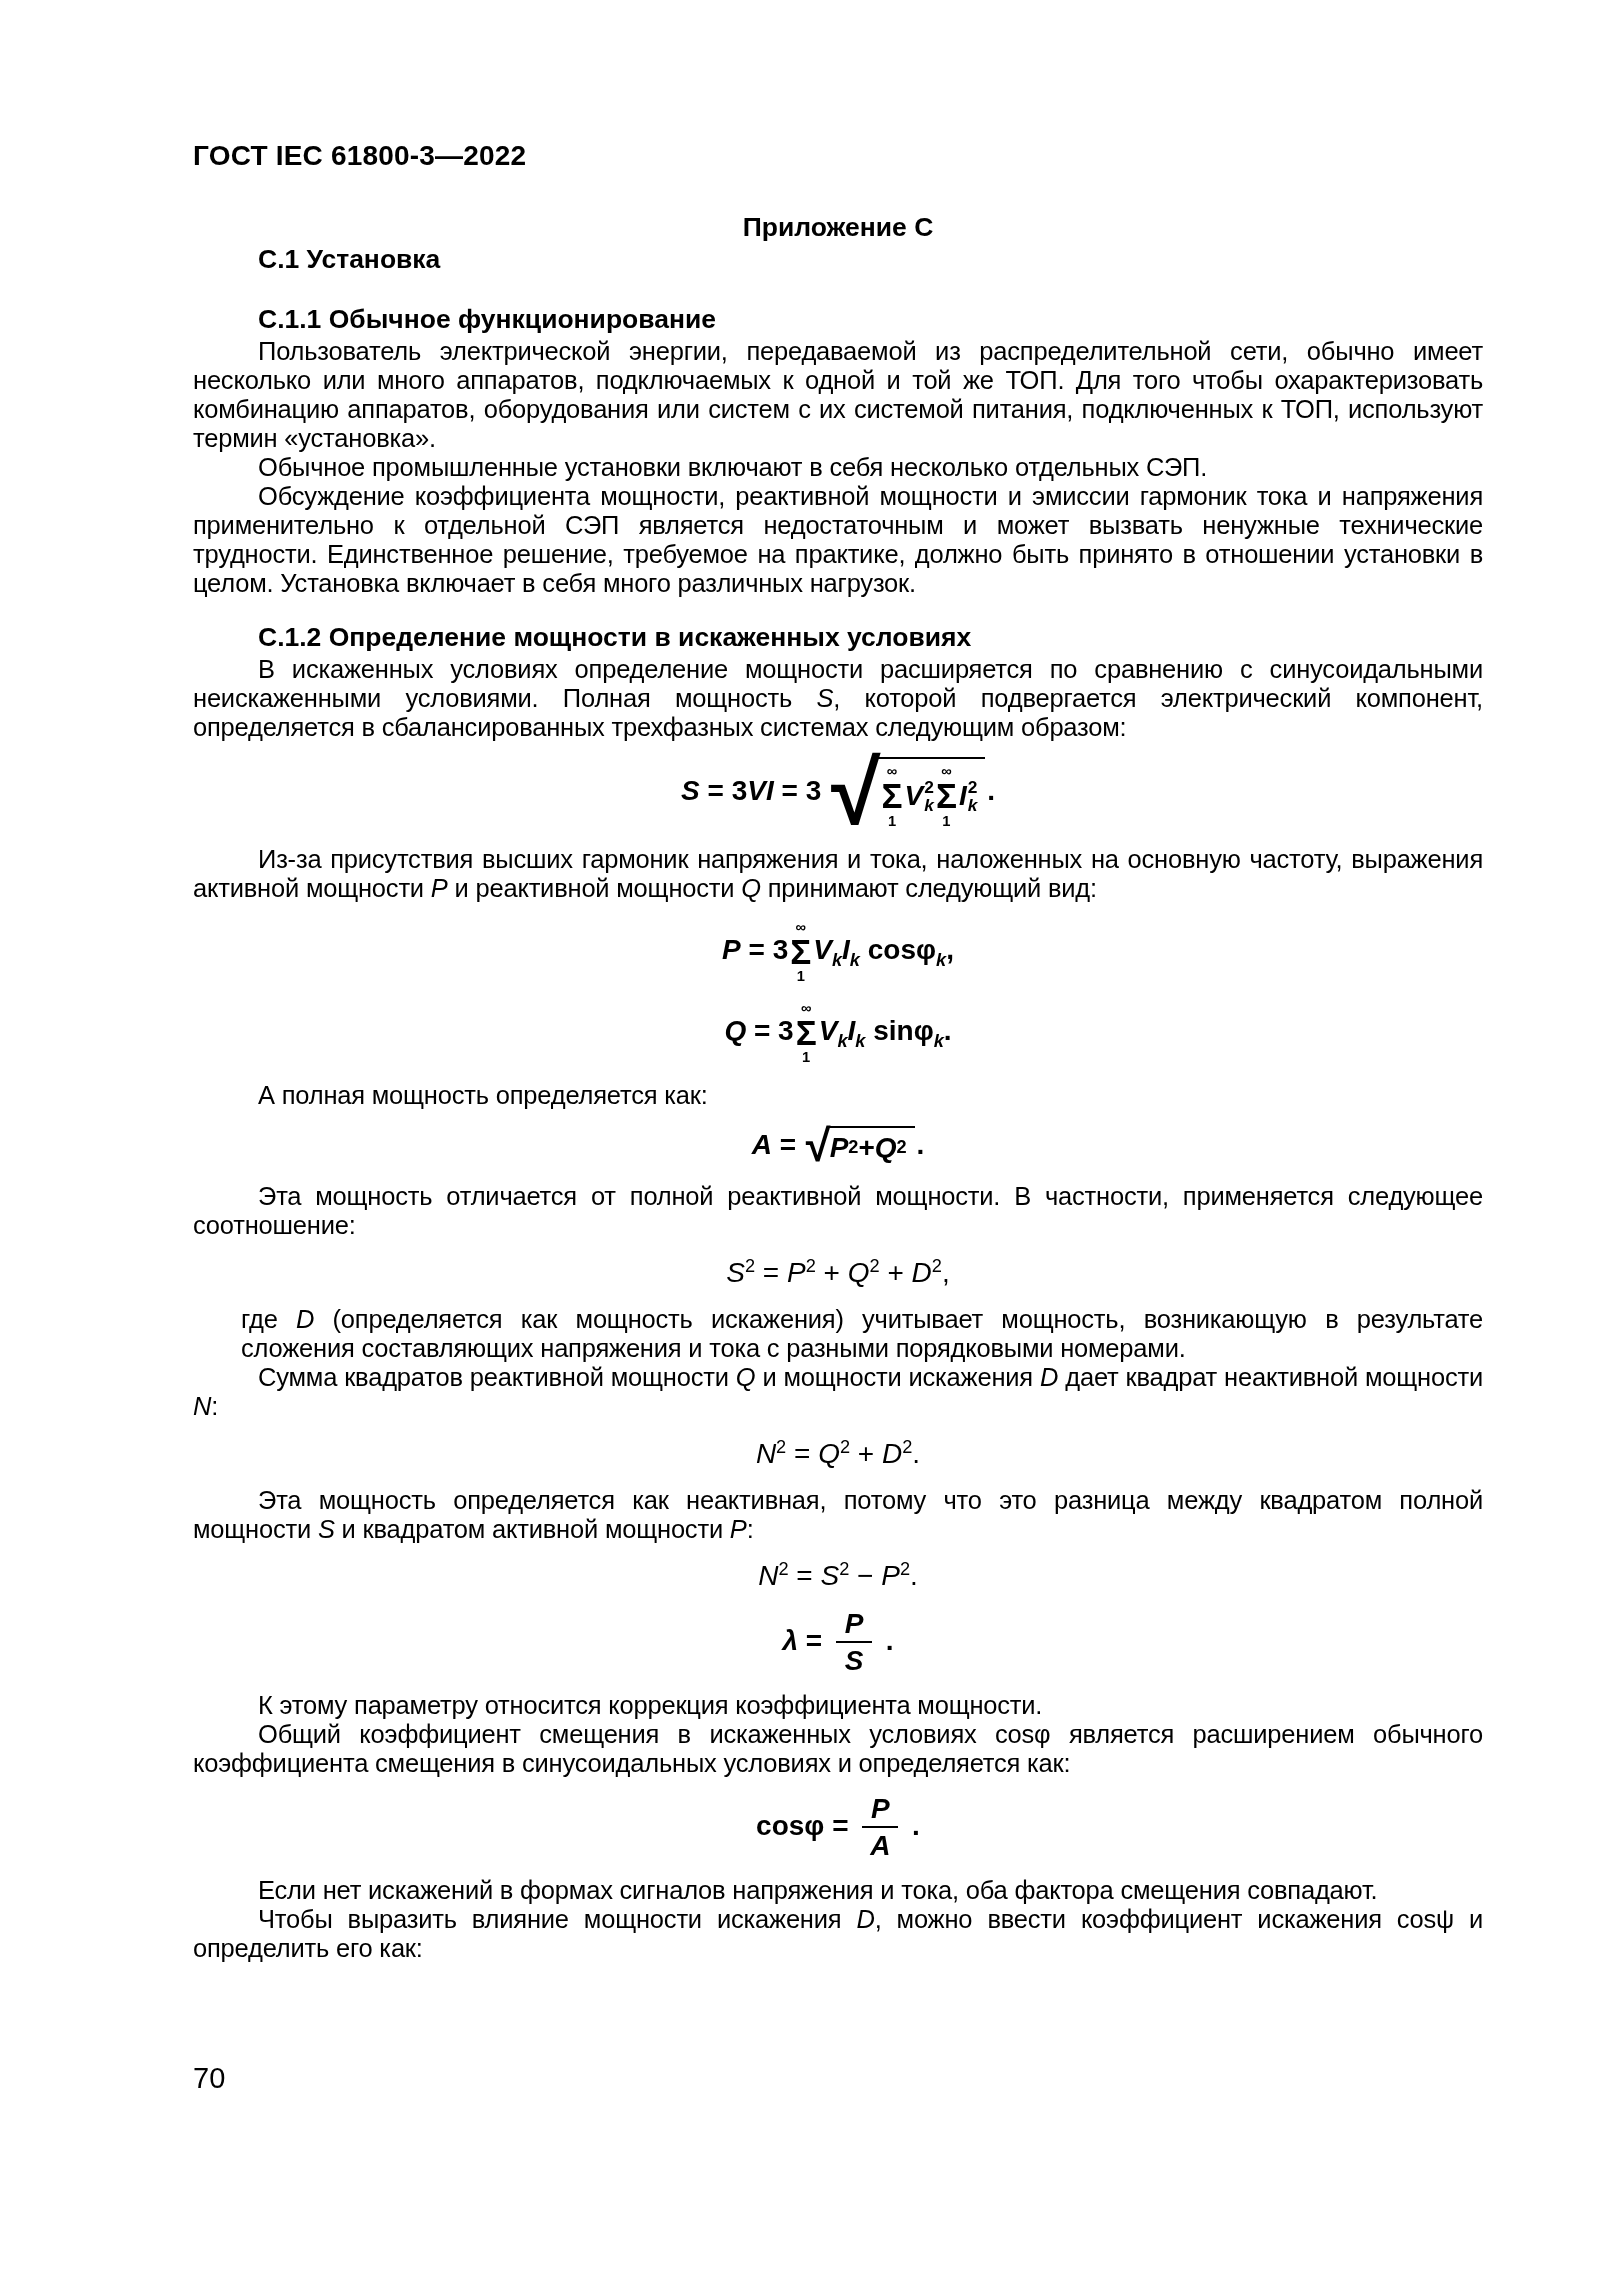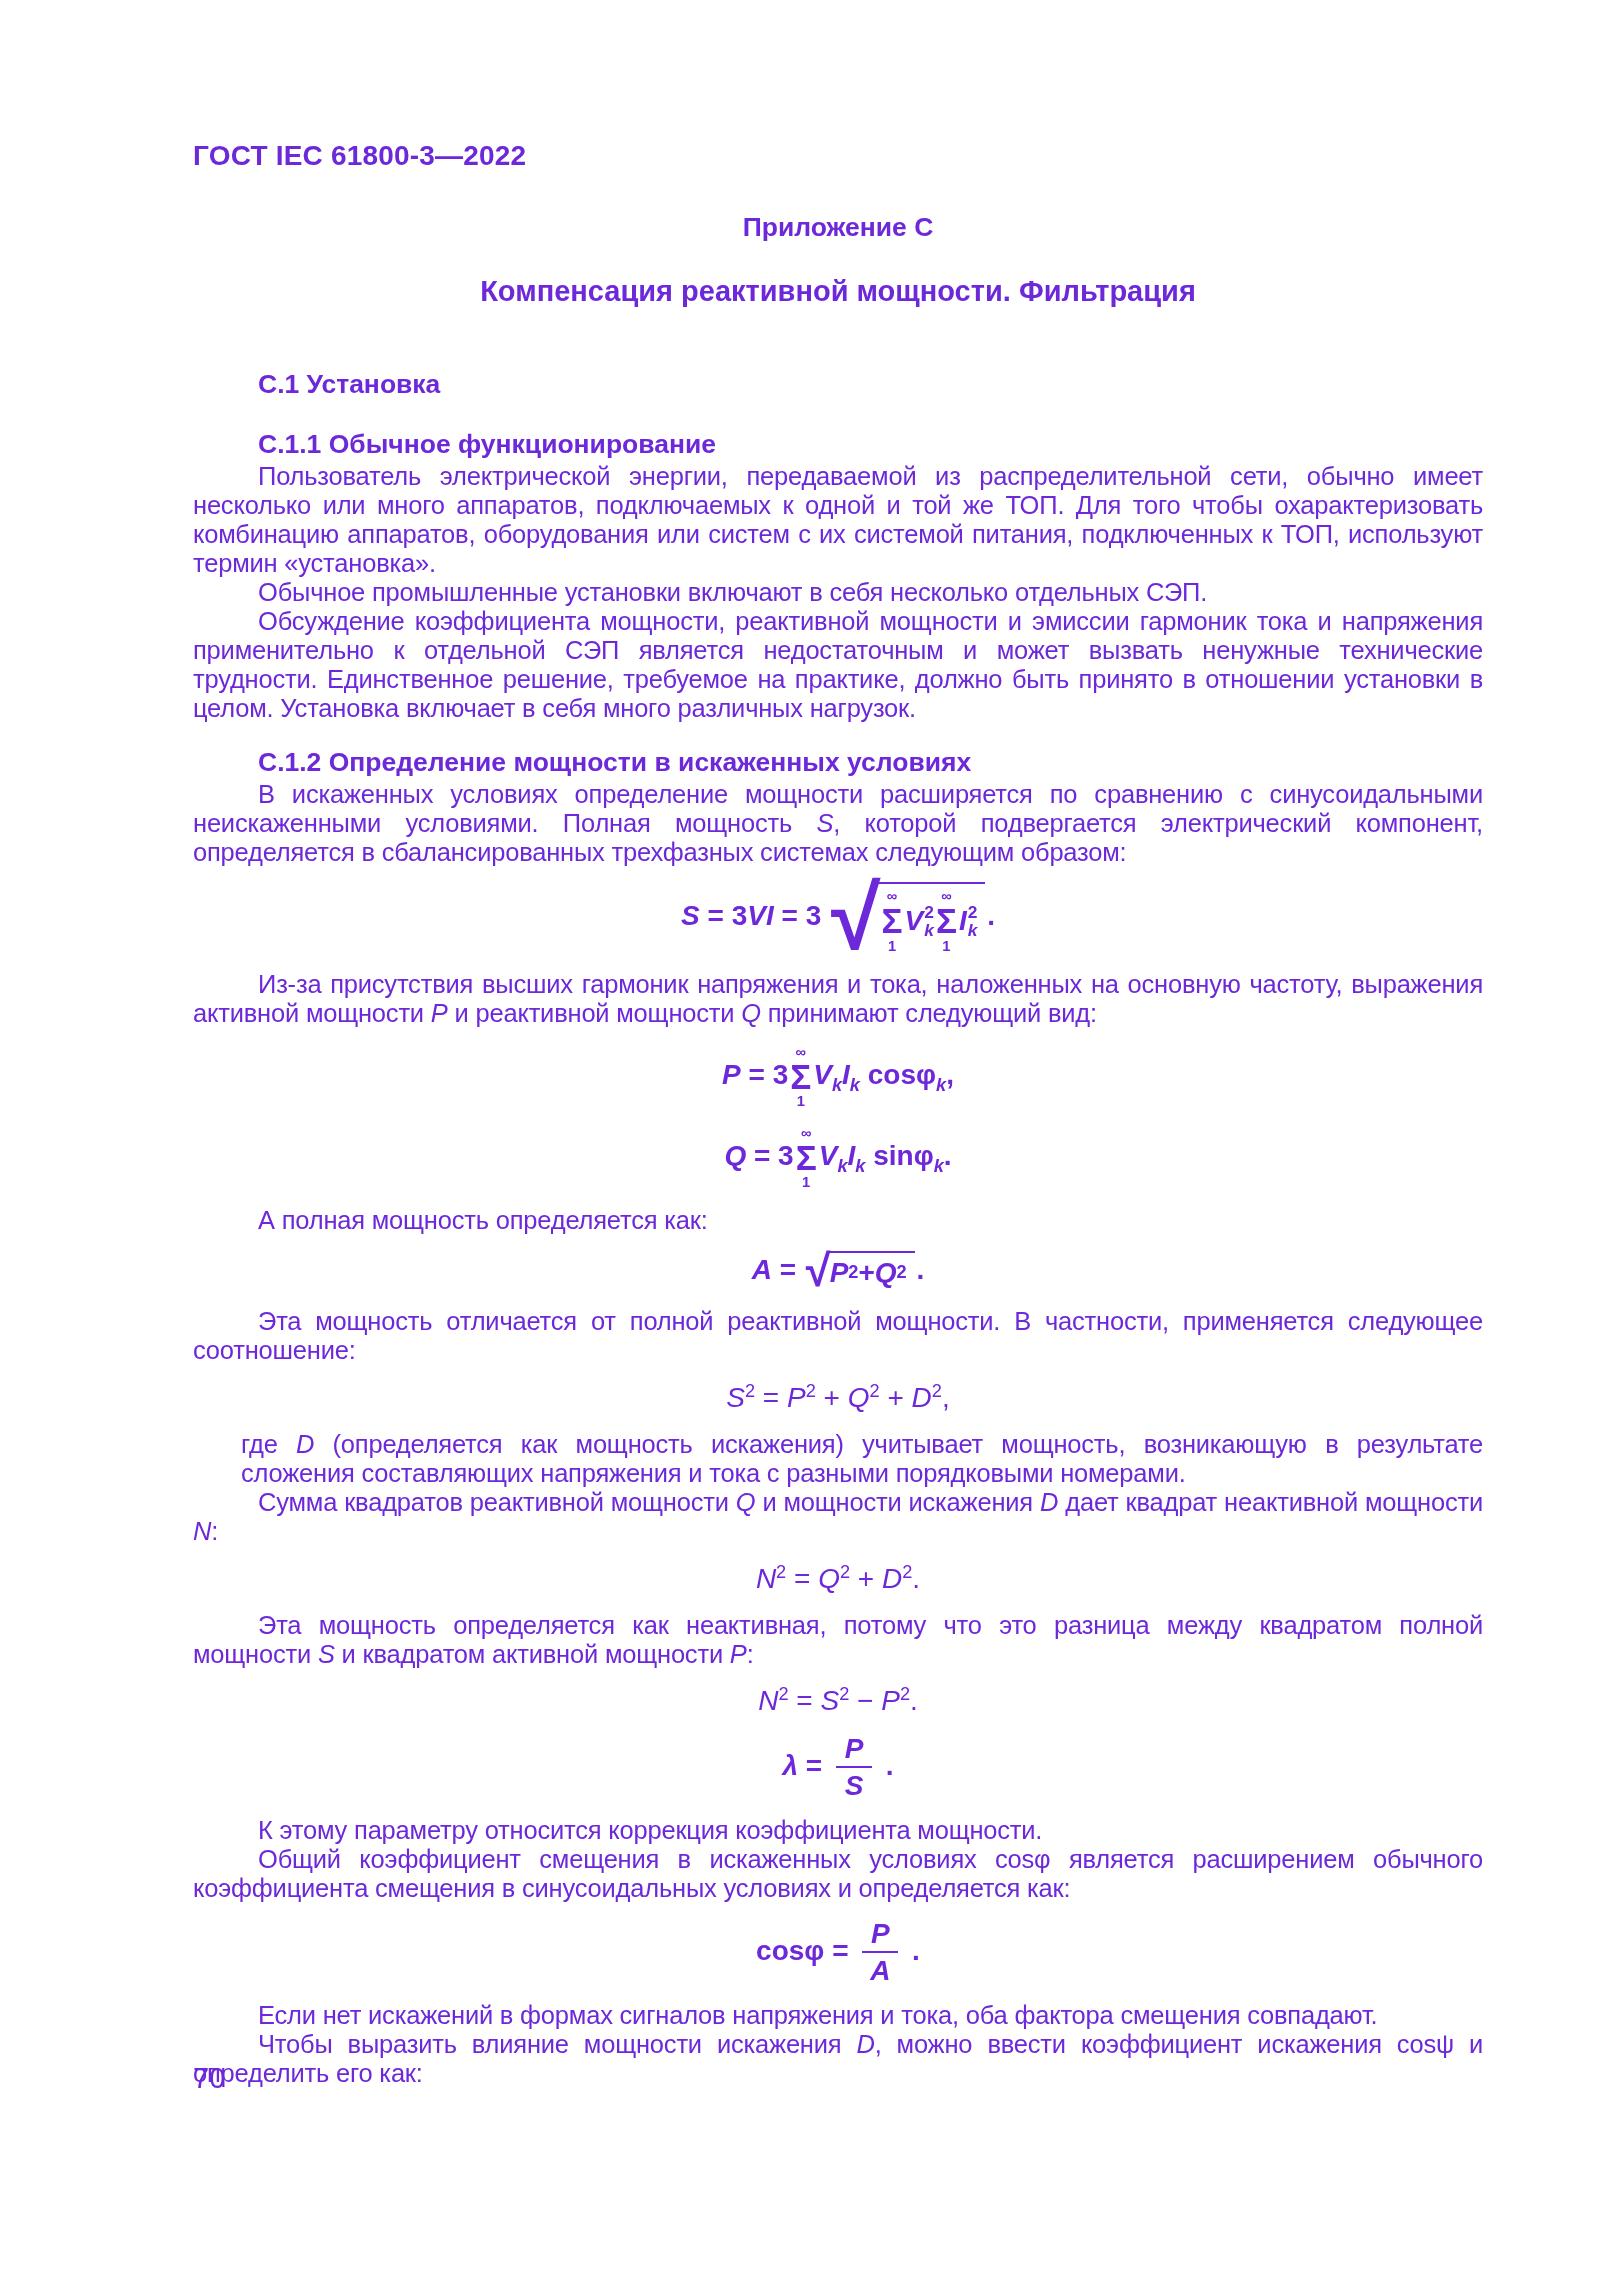--- a/index.html
+++ b/index.html
@@ -1,18 +1,18 @@
 <!DOCTYPE html>
 <html lang="ru"><head>
 <meta charset="utf-8">
 <style>
   html,body{margin:0;padding:0;background:#ffffff;}
   .page{
     width:1621px;height:2293px;position:relative;background:#ffffff;
-    color:#6d28d9;font-family:"Liberation Sans",sans-serif;overflow:hidden;
+    color:#000000;font-family:"Liberation Sans",sans-serif;overflow:hidden;
   }
   .content{position:absolute;left:193px;top:140px;width:1290px;}
   .doc-header{font-size:28px;font-weight:bold;letter-spacing:0.2px;margin:0 0 39px 0;}
   .center{text-align:center;}
   .app-label,.app-note{font-size:26.5px;font-weight:bold;line-height:33px;}
   .doc-title{font-size:29px;font-weight:bold;margin:31px 0 61px 0;}
   .h1{font-size:26.5px;font-weight:bold;padding-left:65px;margin:0 0 29px 0;}
   .h2{font-size:26.5px;font-weight:bold;padding-left:65px;margin:23.5px 0 2px 0;}
   p{font-size:25.5px;line-height:29px;margin:0;text-indent:65px;text-align:justify;letter-spacing:-0.2px;}
   p.noindent{text-indent:0;margin-left:48px;}
@@ -38,21 +38,20 @@
 </style>
 </head>
 <body>
 
 <div class="page">
   <div class="content">
 
     <div class="doc-header">ГОСТ IEC 61800-3—2022</div>
 
     <div class="center app-label">Приложение С</div>
-    <div class="center doc-title">Компенсация реактивной мощности. Фильтрация</div>
 
     <div class="h1">С.1 Установка</div>
 
     <div class="h2">С.1.1 Обычное функционирование</div>
     <p>Пользователь электрической энергии, передаваемой из распределительной сети, обычно имеет несколько или много аппаратов, подключаемых к одной и той же ТОП. Для того чтобы охарактеризовать комбинацию аппаратов, оборудования или систем с их системой питания, подключенных к ТОП, используют термин «установка».</p>
     <p>Обычное промышленные установки включают в себя несколько отдельных СЭП.</p>
     <p>Обсуждение коэффициента мощности, реактивной мощности и эмиссии гармоник тока и напряжения применительно к отдельной СЭП является недостаточным и может вызвать ненужные технические трудности. Единственное решение, требуемое на практике, должно быть принято в отношении установки в целом. Установка включает в себя много различных нагрузок.</p>
 
     <div class="h2">С.1.2 Определение мощности в искаженных условиях</div>
     <p>В искаженных условиях определение мощности расширяется по сравнению с синусоидальными неискаженными условиями. Полная мощность <i>S</i>, которой подвергается электрический компонент, определяется в сбалансированных трехфазных системах следующим образом:</p>

